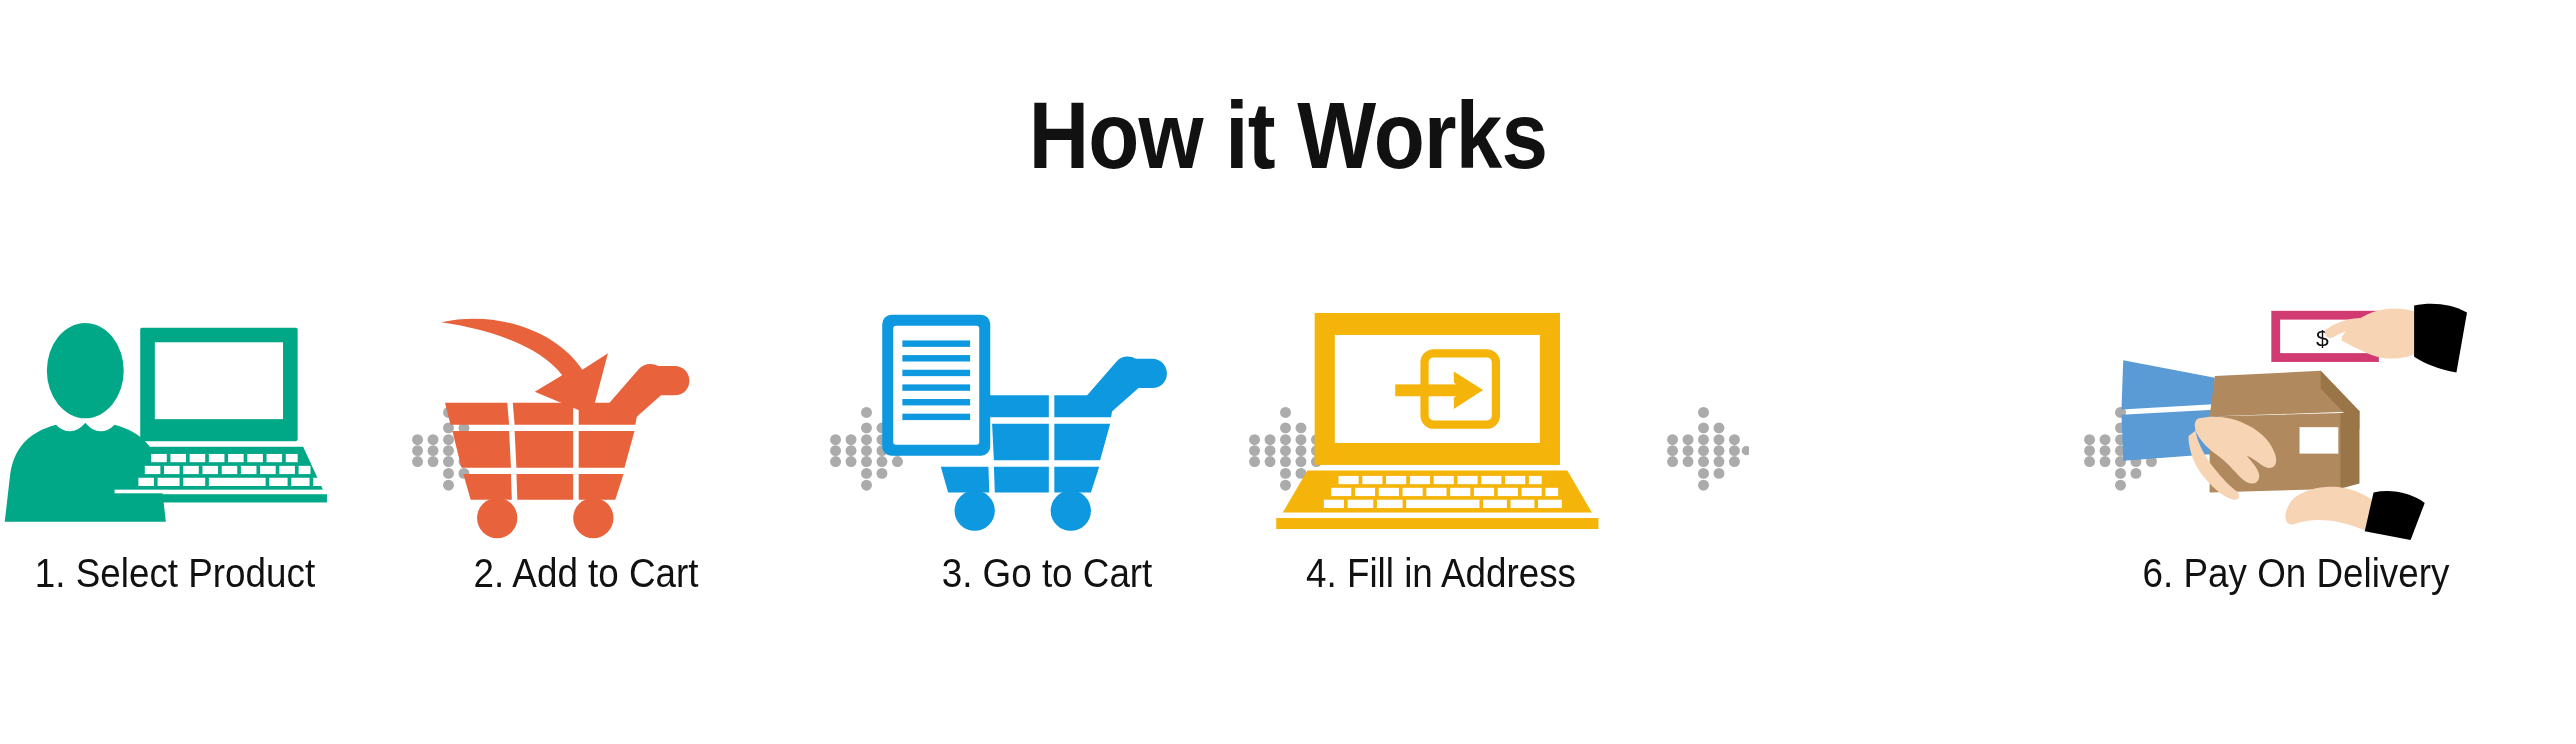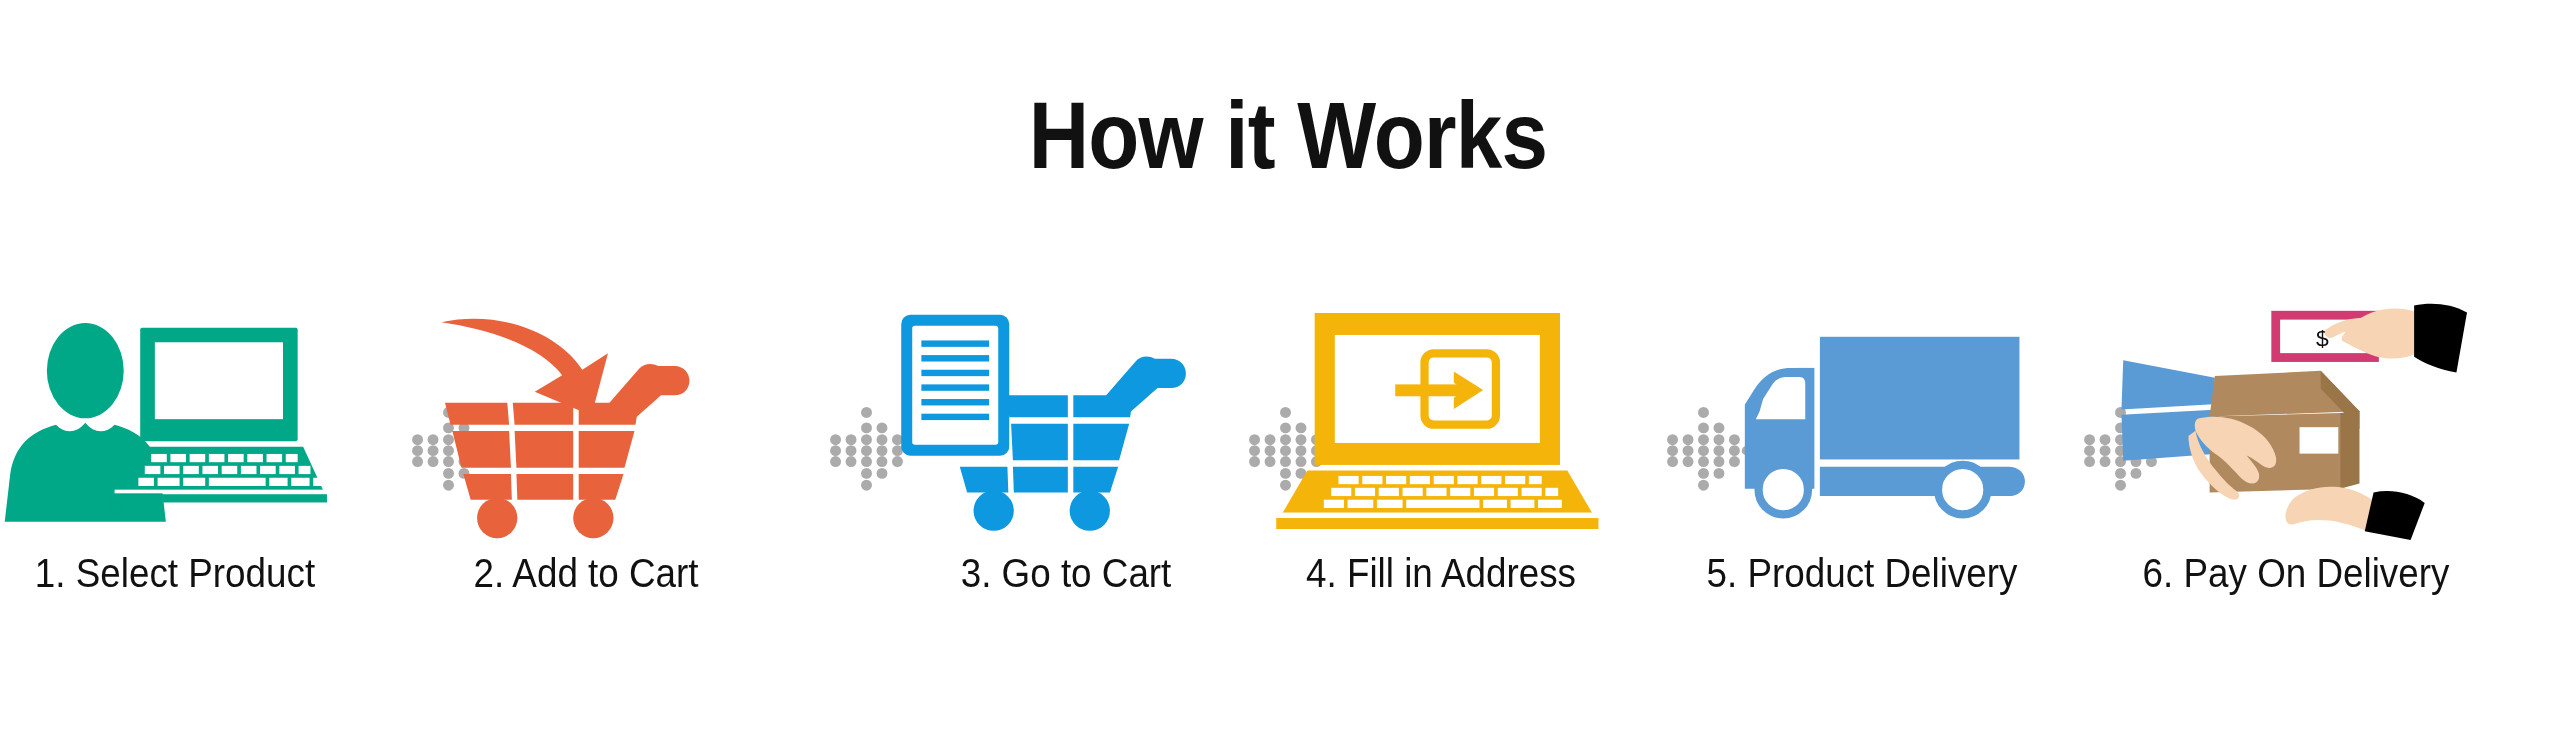--- a/index.html
+++ b/index.html
@@ -224,21 +224,21 @@
             <circle cx="50" cy="64" r="6"></circle>
             <circle cx="67" cy="64" r="6"></circle>
             <circle cx="84" cy="64" r="6"></circle>
           <circle cx="50" cy="77" r="6"></circle>
             <circle cx="67" cy="77" r="6"></circle>
           <circle cx="50" cy="90" r="6"></circle>
         </g>
       </svg>
     </div>
 
-    <div class="step" style="left:892px;">
+    <div class="step" style="left:873px;">
       <div class="step-art">
         <svg viewBox="0 0 380 260" xmlns="http://www.w3.org/2000/svg">
           <g fill="#0D98E0">
 
             <path d="M232 104 L266 65 C271 59 280 58 287 62 L305 62 C314 62 321 69 321 78 C321 87 314 94 305 94 L290 94 L256 124 Z"></path>
 
             <path d="M126 102 L192 102 L192 126 L128 126 Z"></path>
             <path d="M198 102 L264 102 L260 126 L198 126 Z"></path>
 
             <path d="M130 133 L192 133 L192 173 L132 173 Z"></path>
@@ -378,41 +378,20 @@
             <circle cx="50" cy="64" r="6"></circle>
             <circle cx="67" cy="64" r="6"></circle>
             <circle cx="84" cy="64" r="6"></circle>
           <circle cx="50" cy="77" r="6"></circle>
             <circle cx="67" cy="77" r="6"></circle>
           <circle cx="50" cy="90" r="6"></circle>
         </g>
       </svg>
     </div>
 
-    <div class="step" style="left:1688px;">
-      <div class="step-art">
-        <svg viewBox="0 0 380 260" xmlns="http://www.w3.org/2000/svg">
-          <g fill="#5B9BD5">
-
-            <rect x="144" y="38" width="218" height="134"></rect>
-
-            <path d="M144 180 L350 180 C362 180 368 188 368 196 C368 206 360 212 350 212 L144 212 Z"></path>
-
-            <path d="M62 112 L72 96 C82 80 96 72 112 72 L122 72 C130 72 136 78 136 86 L136 204 L62 204 Z"></path>
-            <rect x="118" y="72" width="20" height="132"></rect>
-          </g>
-
-          <path d="M82 106 L92 90 C96 84 102 82 108 82 L122 82 C126 82 128 85 128 89 L128 128 L74 128 L78 120 Z" fill="#ffffff"></path>
-
-          <circle cx="104" cy="205" r="27" fill="#ffffff" stroke="#5B9BD5" stroke-width="9"></circle>
-          <circle cx="300" cy="205" r="27" fill="#ffffff" stroke="#5B9BD5" stroke-width="9"></circle>
-        </svg>
-      </div>
-      <div class="step-label">5. Product Delivery</div>
-    </div>
 
     <div class="sep" style="left:2075px;">
       <svg viewBox="0 0 100 96" xmlns="http://www.w3.org/2000/svg">
         <g fill="#ABABAB">
           <circle cx="50" cy="10" r="6"></circle>
           <circle cx="50" cy="27" r="6"></circle>
             <circle cx="67" cy="27" r="6"></circle>
           <circle cx="16" cy="40" r="6"></circle>
             <circle cx="33" cy="40" r="6"></circle>
             <circle cx="50" cy="40" r="6"></circle>

